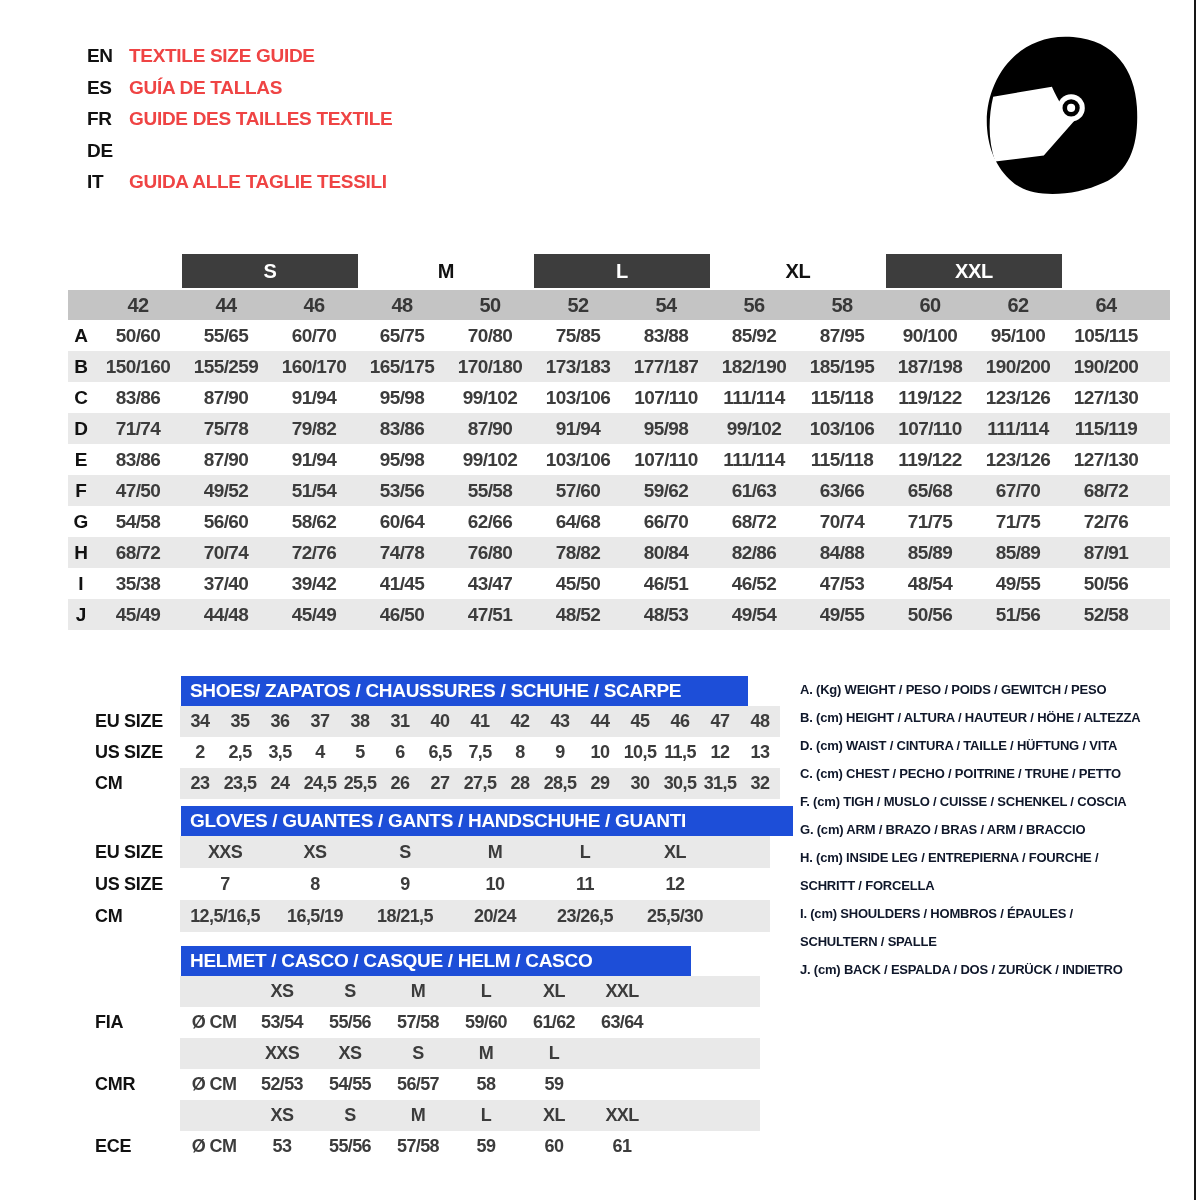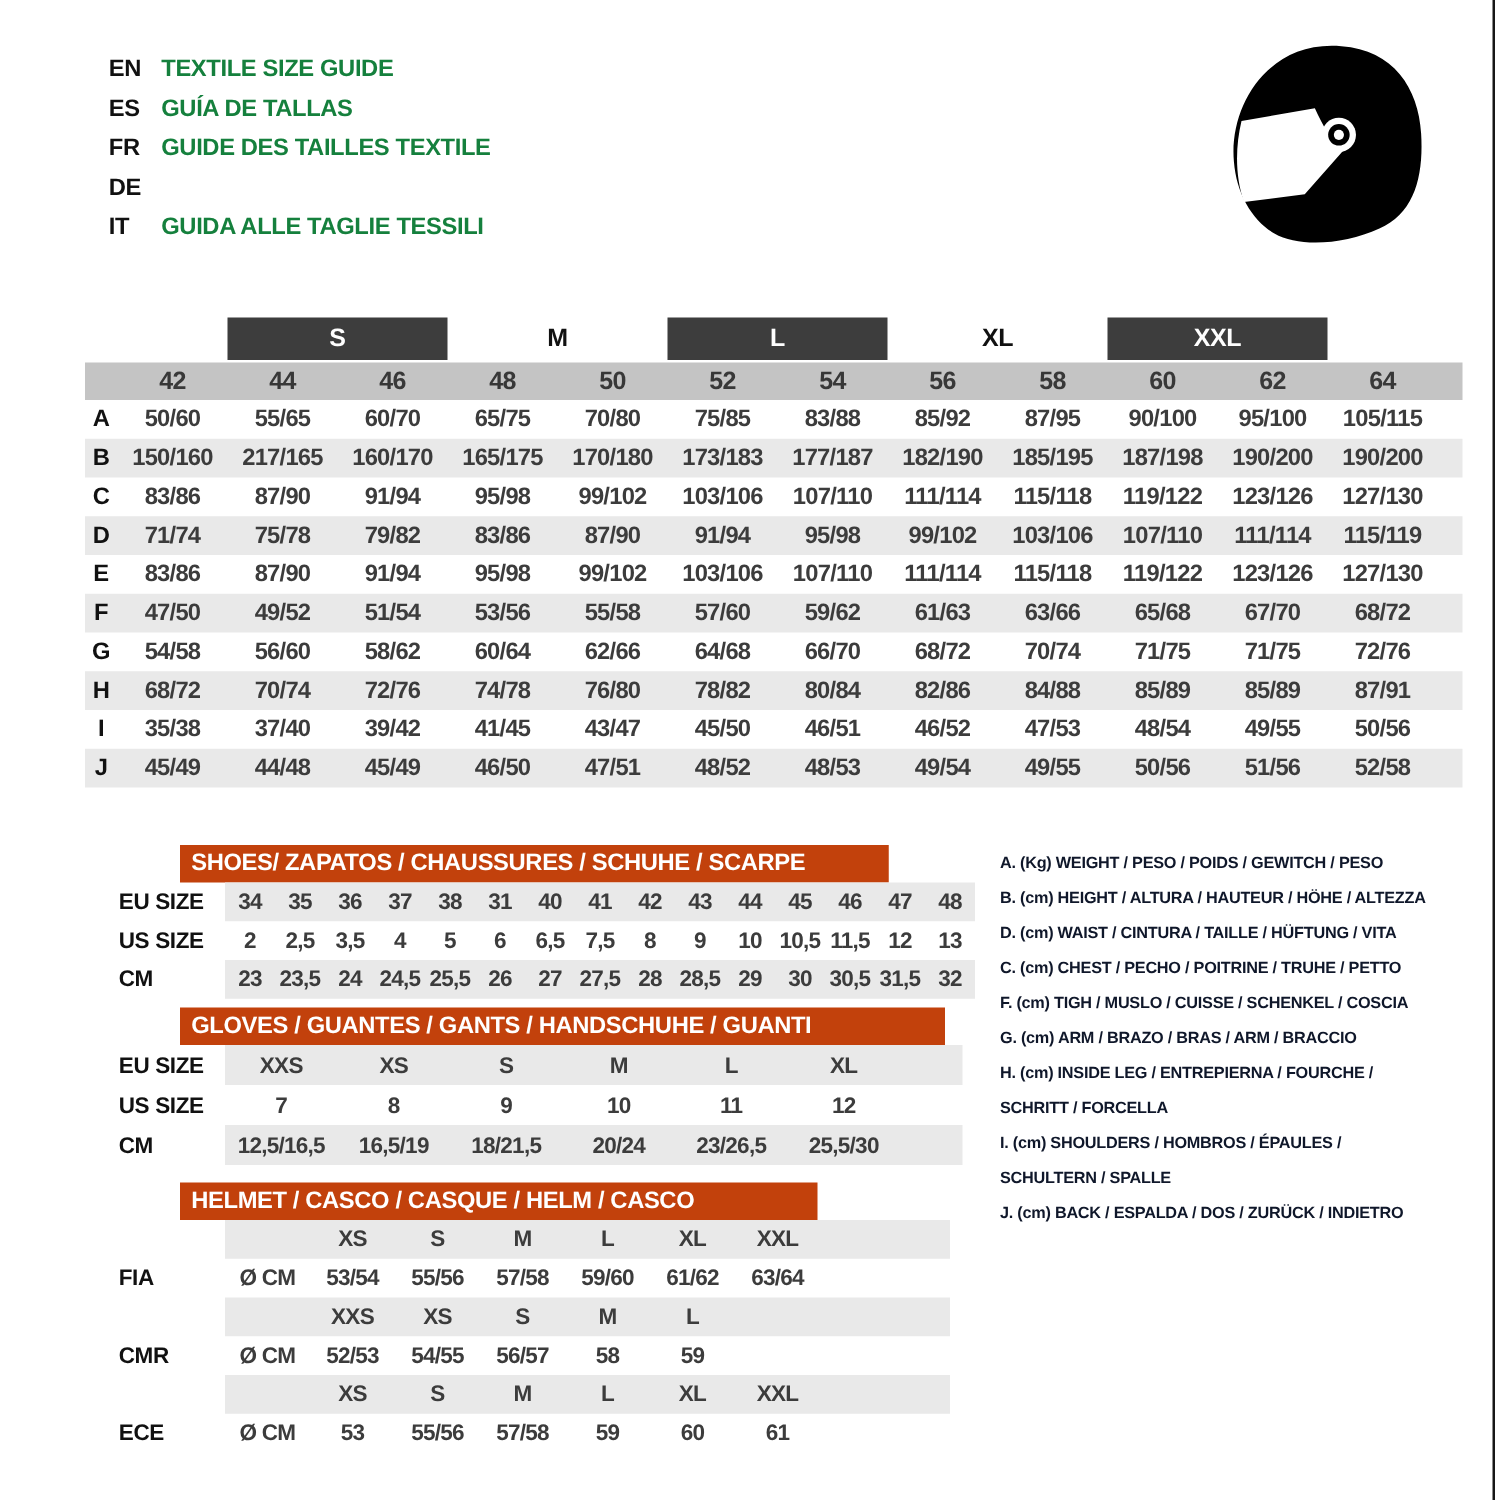--- a/index.html
+++ b/index.html
@@ -8,21 +8,21 @@
     width:1200px; height:1200px; position:relative; overflow:hidden;
     font-family:"Liberation Sans","DejaVu Sans",sans-serif;
     -webkit-font-smoothing:antialiased;
   }
   .abs { position:absolute; }
 
   
   .lang-block { left:75px; top:40px;margin-left:12px; }
   .lang-row { display:flex; line-height:31.5px; }
   .lang-code { width:42px; font-size:19px; font-weight:700; color:#111; letter-spacing:-0.3px; }
-  .lang-title { font-size:19px; font-weight:700; color:#15803d; letter-spacing:-0.3px; }
+  .lang-title { font-size:19px; font-weight:700; color:#ef4444; letter-spacing:-0.3px; }
 
   
   .helmet-logo { left:980px; top:34px; }
 
   
   .size-table { left:68px; top:252px; width:1102px; }
   .size-table .row { display:grid; grid-template-columns:26px repeat(12,88px) 20px; align-items:center; }
   .group-row { height:38px; }
   .gcell { height:34px; display:flex; align-items:center; justify-content:center;
            font-size:20px; font-weight:700; color:#111; letter-spacing:-0.3px; }
@@ -30,21 +30,21 @@
   .num-row { height:30px; background:#c4c4c4; }
   .num-row .cell { text-align:center; font-size:20px; font-weight:700; color:#383838; letter-spacing:-0.6px; }
   .data-row { height:31px; }
   .data-row.shaded { background:#e9e9e9; }
   .data-row .cell { text-align:center; font-size:19px; font-weight:700; color:#3c3c3c;
                     letter-spacing:-0.6px; white-space:nowrap; }
   .data-row .letter { color:#111; letter-spacing:0; }
 
   
   .section { left:80px; width:720px; }
-  .sec-bar { margin-left:64px; height:30px; background:#c2410c; color:#fff;
+  .sec-bar { margin-left:101px; height:30px; background:#1d4ed8; color:#fff;
              font-size:19px; font-weight:700; letter-spacing:-0.3px;
              display:flex; align-items:center; padding-left:9px; white-space:nowrap; }
   .srow { display:flex; align-items:stretch; }
   .slabel { width:100px; display:flex; align-items:center; padding-left:15px;
             font-size:18px; font-weight:700; color:#111; letter-spacing:-0.3px; }
   .svals { display:flex; align-items:center; }
   .svals.shaded { background:#e9e9e9; }
   .scell { text-align:center; font-size:18px; font-weight:700; color:#3c3c3c;
            letter-spacing:-0.6px; white-space:nowrap; }
 
@@ -146,21 +146,21 @@
       <div class="cell">83/88</div>
       <div class="cell">85/92</div>
       <div class="cell">87/95</div>
       <div class="cell">90/100</div>
       <div class="cell">95/100</div>
       <div class="cell">105/115</div>
     </div>
     <div class="row data-row shaded">
       <div class="cell letter">B</div>
       <div class="cell">150/160</div>
-      <div class="cell">217/165</div>
+      <div class="cell">155/259</div>
       <div class="cell">160/170</div>
       <div class="cell">165/175</div>
       <div class="cell">170/180</div>
       <div class="cell">173/183</div>
       <div class="cell">177/187</div>
       <div class="cell">182/190</div>
       <div class="cell">185/195</div>
       <div class="cell">187/198</div>
       <div class="cell">190/200</div>
       <div class="cell">190/200</div>

